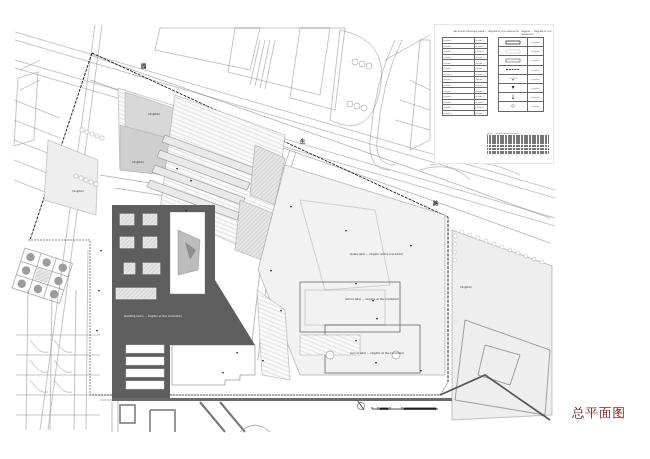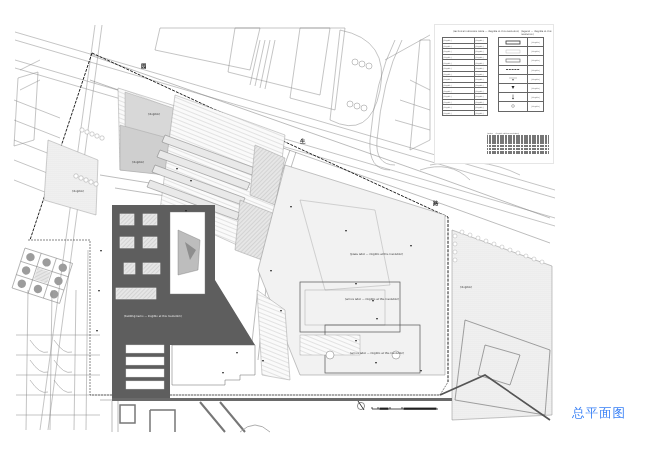--- a/index.html
+++ b/index.html
@@ -1,21 +1,21 @@
 <!DOCTYPE html>
 <html><head>
   <meta charset="utf-8">
   <style>
     html, body { margin: 0; padding: 0; background: #ffffff; }
     body { width: 650px; height: 459px; position: relative; overflow: hidden; font-family: "DejaVu Sans", sans-serif; }
     .sheet { position: absolute; left: 0; top: 0; width: 650px; height: 459px; }
     svg.plan { position: absolute; left: 0; top: 0; width: 650px; height: 459px; }
     .title-block {
       position: absolute; left: 572px; top: 405px;
-      font-family: Liberation Serif, serif; font-size: 12.5px; color: #3b82f6;
+      font-family: Liberation Serif, serif; font-size: 12.5px; color: #7f1d1d;
       letter-spacing: 1px;
     }
     .info-panel {
       position: absolute; left: 434px; top: 24px; width: 118px; height: 138px;
       background: #ffffff; border: 0.5px solid #e6e6e6;
     }
     .info-panel .tbl-title, .info-panel .lg-title { position: absolute; font-size: 2.4px; color: #444; }
     .info-panel .tbl-title { left: 18px; top: 5px; }
     .info-panel .lg-title  { left: 86px; top: 5px; }
     .tbl { position: absolute; left: 7px; top: 12px; width: 46px; border-collapse: collapse; }

